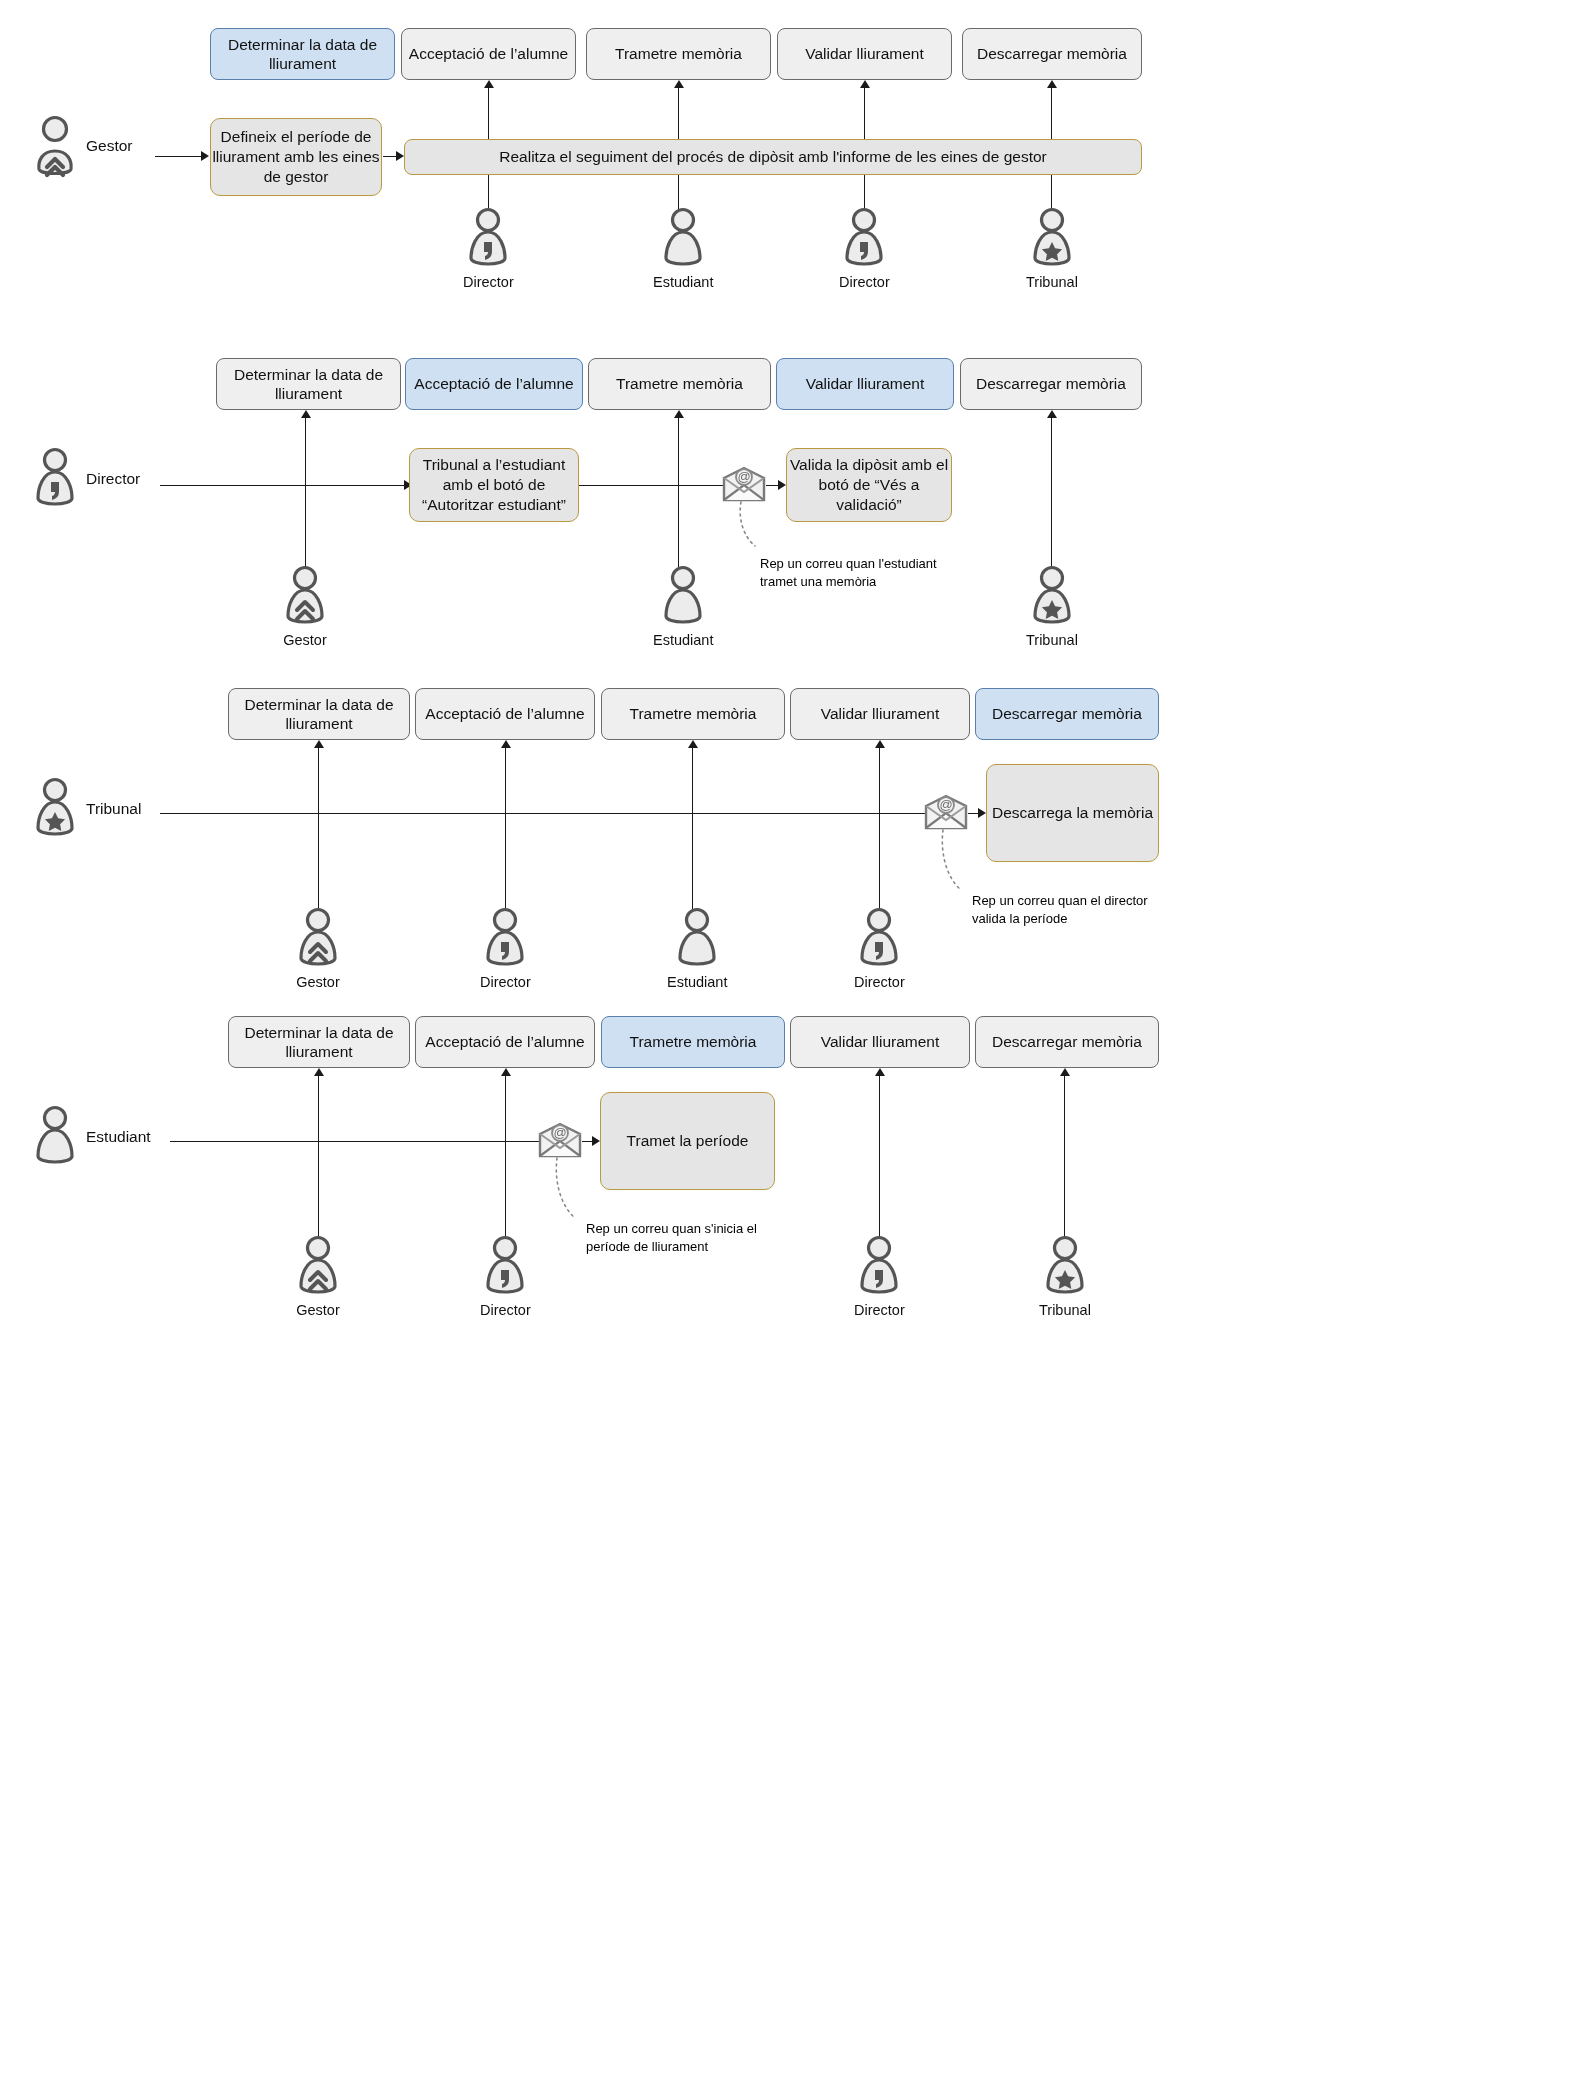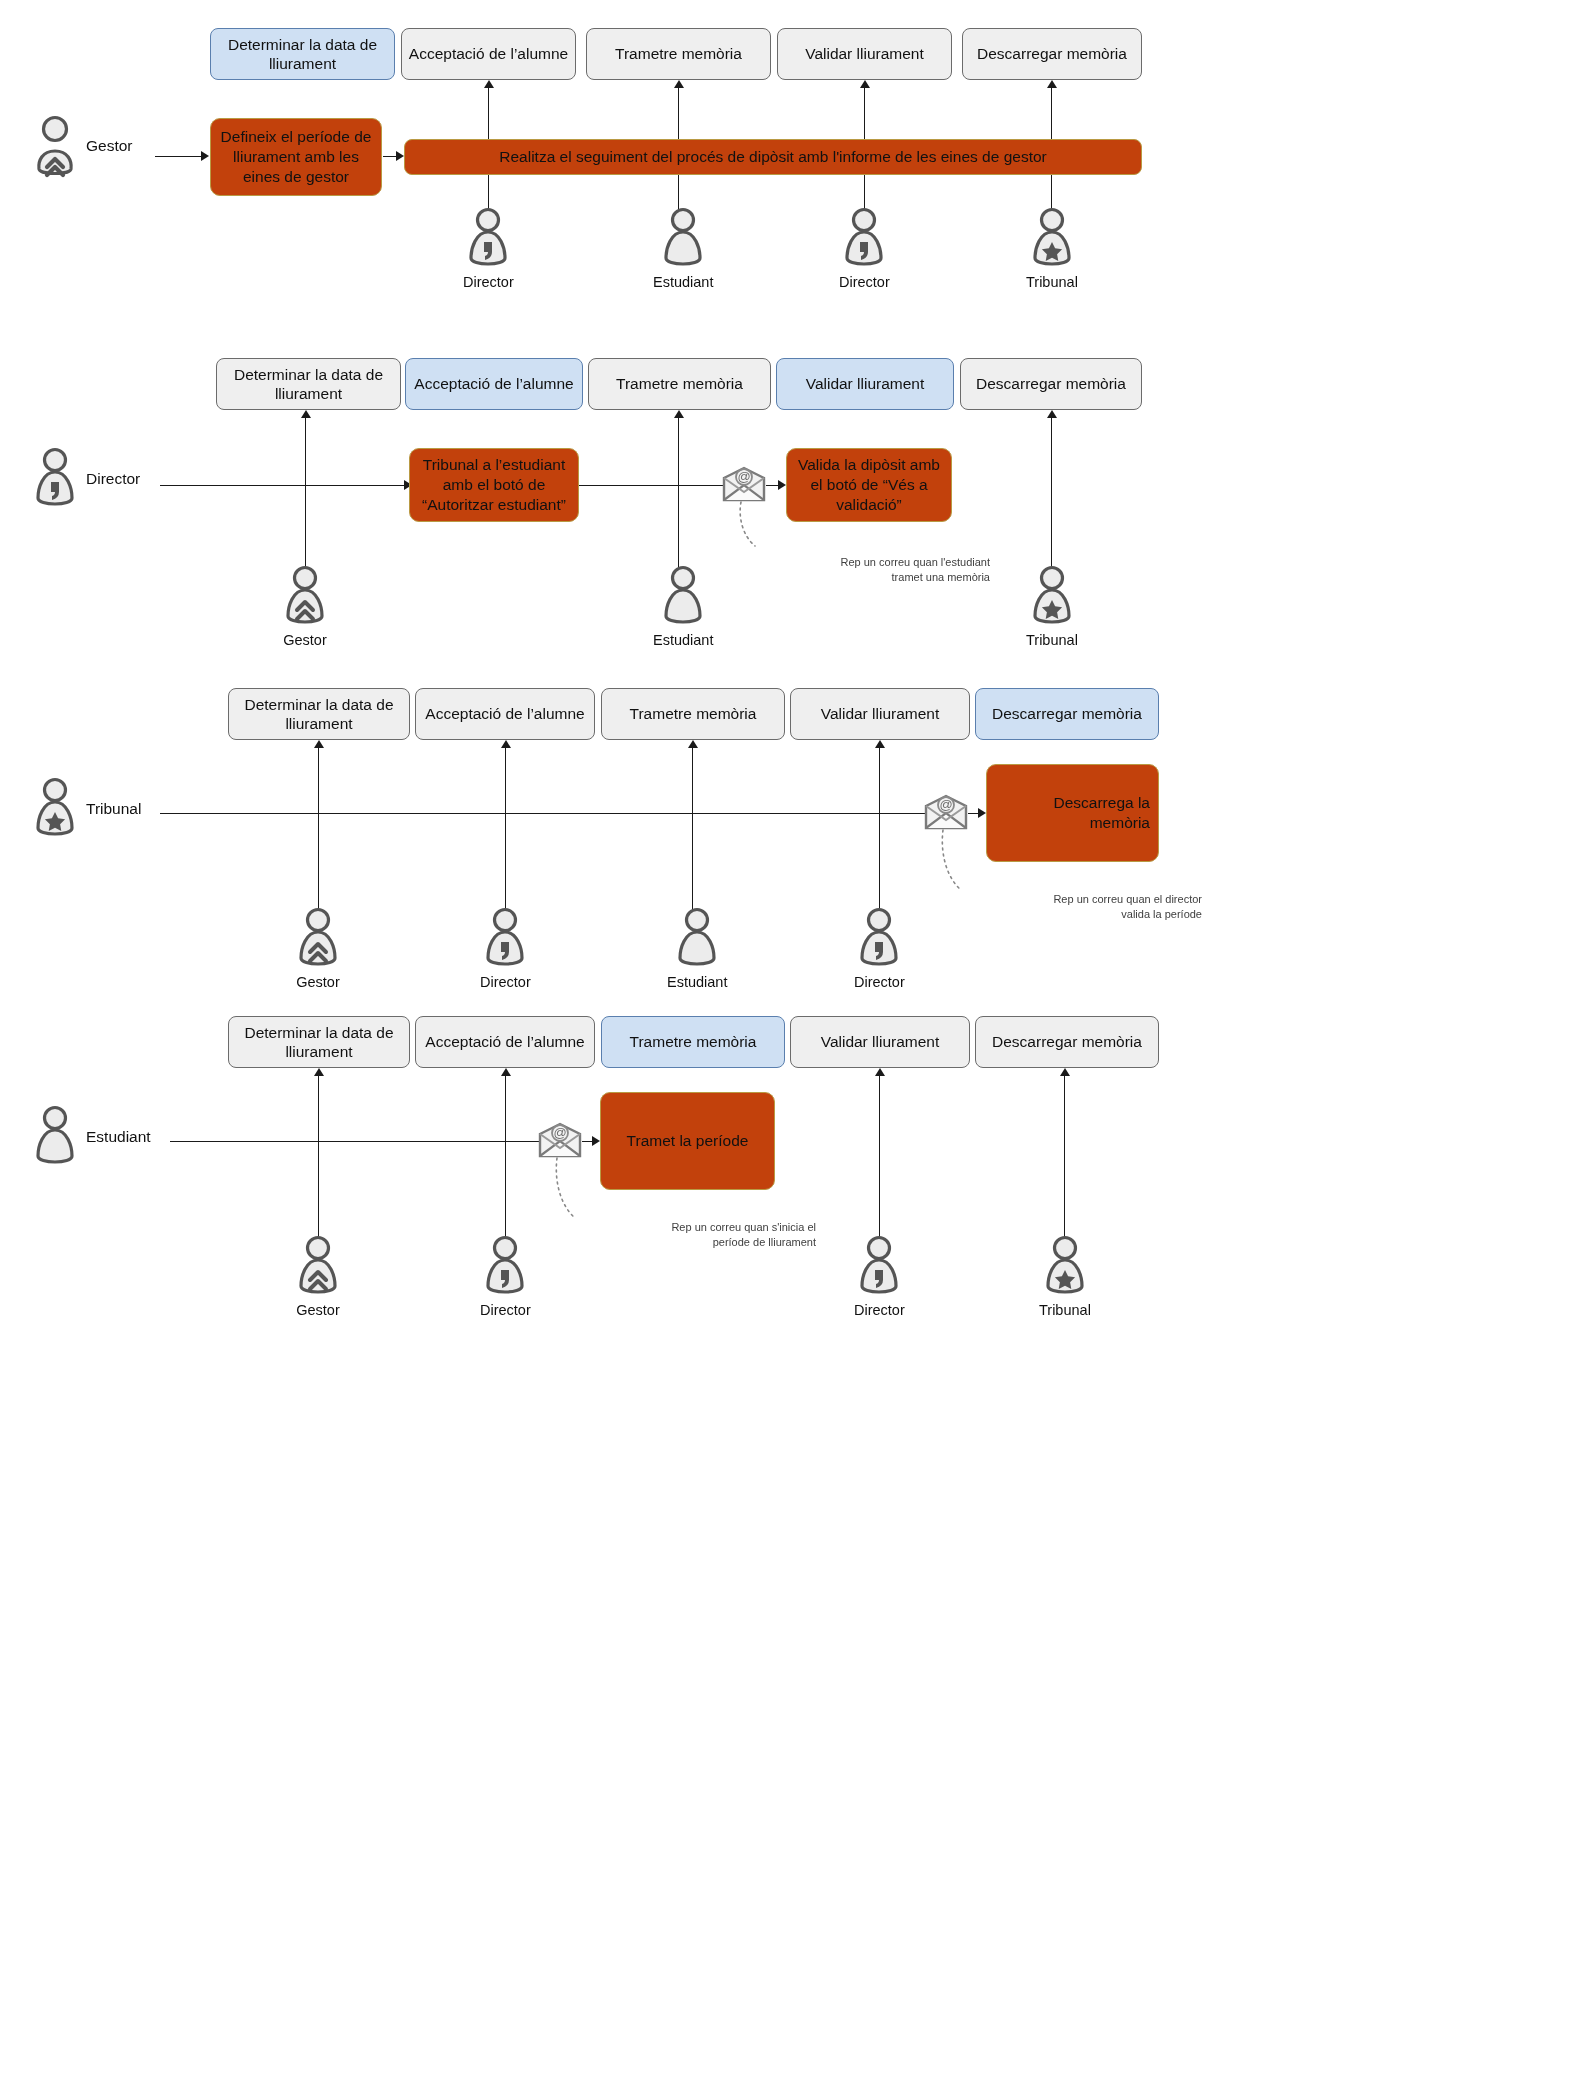--- a/index.html
+++ b/index.html
@@ -8,39 +8,39 @@
        color:#111;overflow:hidden;}
   .lane{position:absolute;left:0;width:1588px;}
   
   .task{position:absolute;box-sizing:border-box;border:1px solid #6b6b6b;
         border-radius:8px;background:#efefef;display:flex;align-items:center;
         justify-content:center;text-align:center;font-size:15.5px;line-height:1.25;
         padding:4px 6px;}
   .task.hl{background:#cfe0f3;border-color:#5a7fae;}
   
   .note{position:absolute;box-sizing:border-box;border:1px solid #b99a43;
-        border-radius:10px;background:#c2410c;display:flex;align-items:center;
+        border-radius:10px;background:#e5e5e5;display:flex;align-items:center;
         justify-content:center;text-align:center;font-size:15.5px;line-height:1.3;
-        padding:4px 8px;}
+        padding:4px 0;}
   .note.flat{border-radius:8px;}
   
   .vline{position:absolute;width:1px;background:#1a1a1a;}
   .hline{position:absolute;height:1px;background:#1a1a1a;}
   .arrow-up{position:absolute;width:0;height:0;border-left:5px solid transparent;
             border-right:5px solid transparent;border-bottom:8px solid #1a1a1a;}
   .arrow-right{position:absolute;width:0;height:0;border-top:5px solid transparent;
             border-bottom:5px solid transparent;border-left:8px solid #1a1a1a;}
   
   .actor{position:absolute;display:flex;flex-direction:column;align-items:center;}
   .actor .cap{font-size:14.5px;margin-top:4px;white-space:nowrap;}
   .actor-row{position:absolute;display:flex;align-items:center;gap:10px;}
   .actor-row .cap{font-size:15.5px;white-space:nowrap;}
   .dotted{position:absolute;}
-  .notetext{position:absolute;font-size:11px;line-height:1.35;color:#404040;
-            white-space:pre-line;text-align:right;}
+  .notetext{position:absolute;font-size:13px;line-height:1.35;color:#000000;
+            white-space:pre-line;}
   svg{display:block;overflow:visible;}
 </style>
 </head>
 <body>
 
 <div class="lane" style="top:0;height:330px;">
 
   <div class="actor-row" style="left:34px;top:115px;">
     <span>
       <svg width="42" height="62" viewBox="0 0 42 62">

